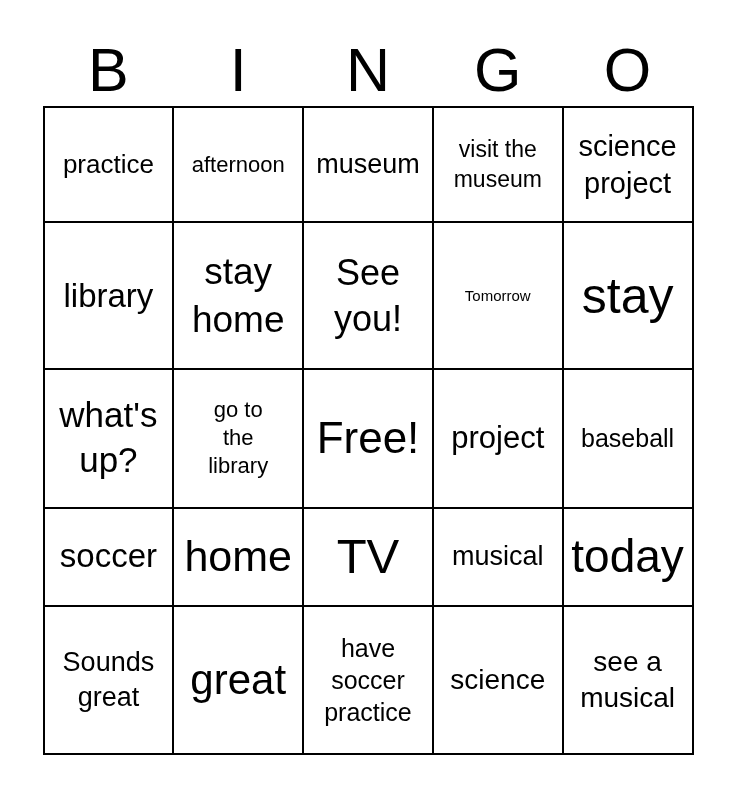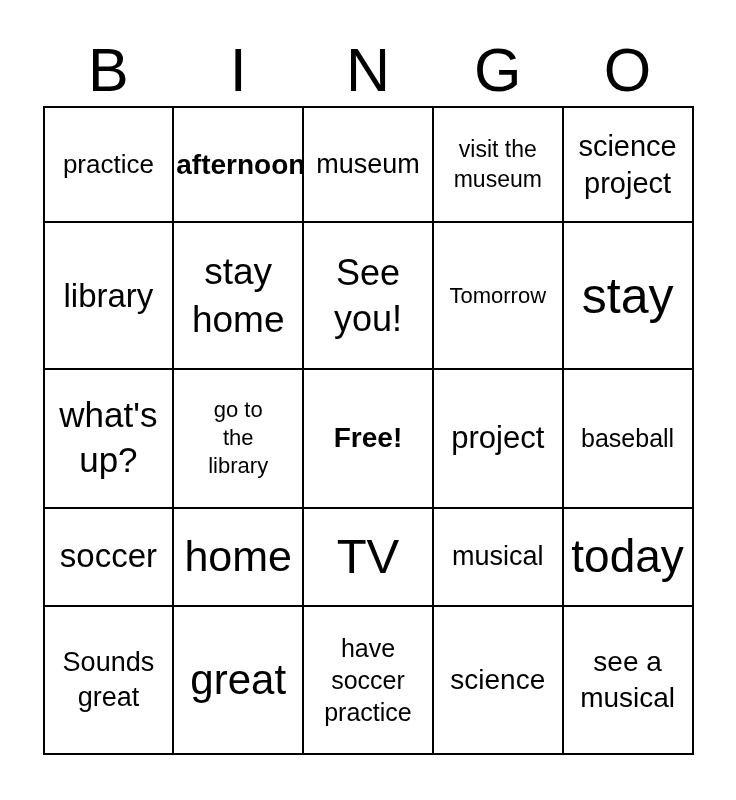--- a/index.html
+++ b/index.html
@@ -63,43 +63,43 @@
     <span class="letter">I</span>
     <span class="letter">N</span>
     <span class="letter">G</span>
     <span class="letter">O</span>
   </div>
 
   <table class="grid">
     <tbody>
         <tr>
           <td style="font-size: 26px;">practice</td>
-          <td style="font-size: 28px; font-weight: bold;">afternoon</td>
+          <td style="font-size: 22px;">afternoon</td>
           <td style="font-size: 27px;">museum</td>
           <td style="font-size: 23px; margin-top: 24px;">visit the
 museum</td>
           <td style="font-size: 29px;">science
 project</td>
         </tr>
         <tr>
           <td style="font-size: 33px;">library</td>
           <td style="font-size: 37px;">stay
 home</td>
           <td style="font-size: 36px;">See
 you!</td>
-          <td style="font-size: 22px; margin-top: 37px;">Tomorrow</td>
+          <td style="font-size: 15px; margin-top: 37px;">Tomorrow</td>
           <td style="font-size: 50px;">stay</td>
         </tr>
         <tr>
           <td style="font-size: 35px;">what's
 up?</td>
           <td style="font-size: 22px;">go to
 the
 library</td>
-          <td style="font-size: 28px; font-weight: bold;">Free!</td>
+          <td style="font-size: 44px;">Free!</td>
           <td style="font-size: 31px;">project</td>
           <td style="font-size: 25px;">baseball</td>
         </tr>
         <tr>
           <td style="font-size: 33px;">soccer</td>
           <td style="font-size: 43px;">home</td>
           <td style="font-size: 49px;">TV</td>
           <td style="font-size: 27px;">musical</td>
           <td style="font-size: 46px;">today</td>
         </tr>

